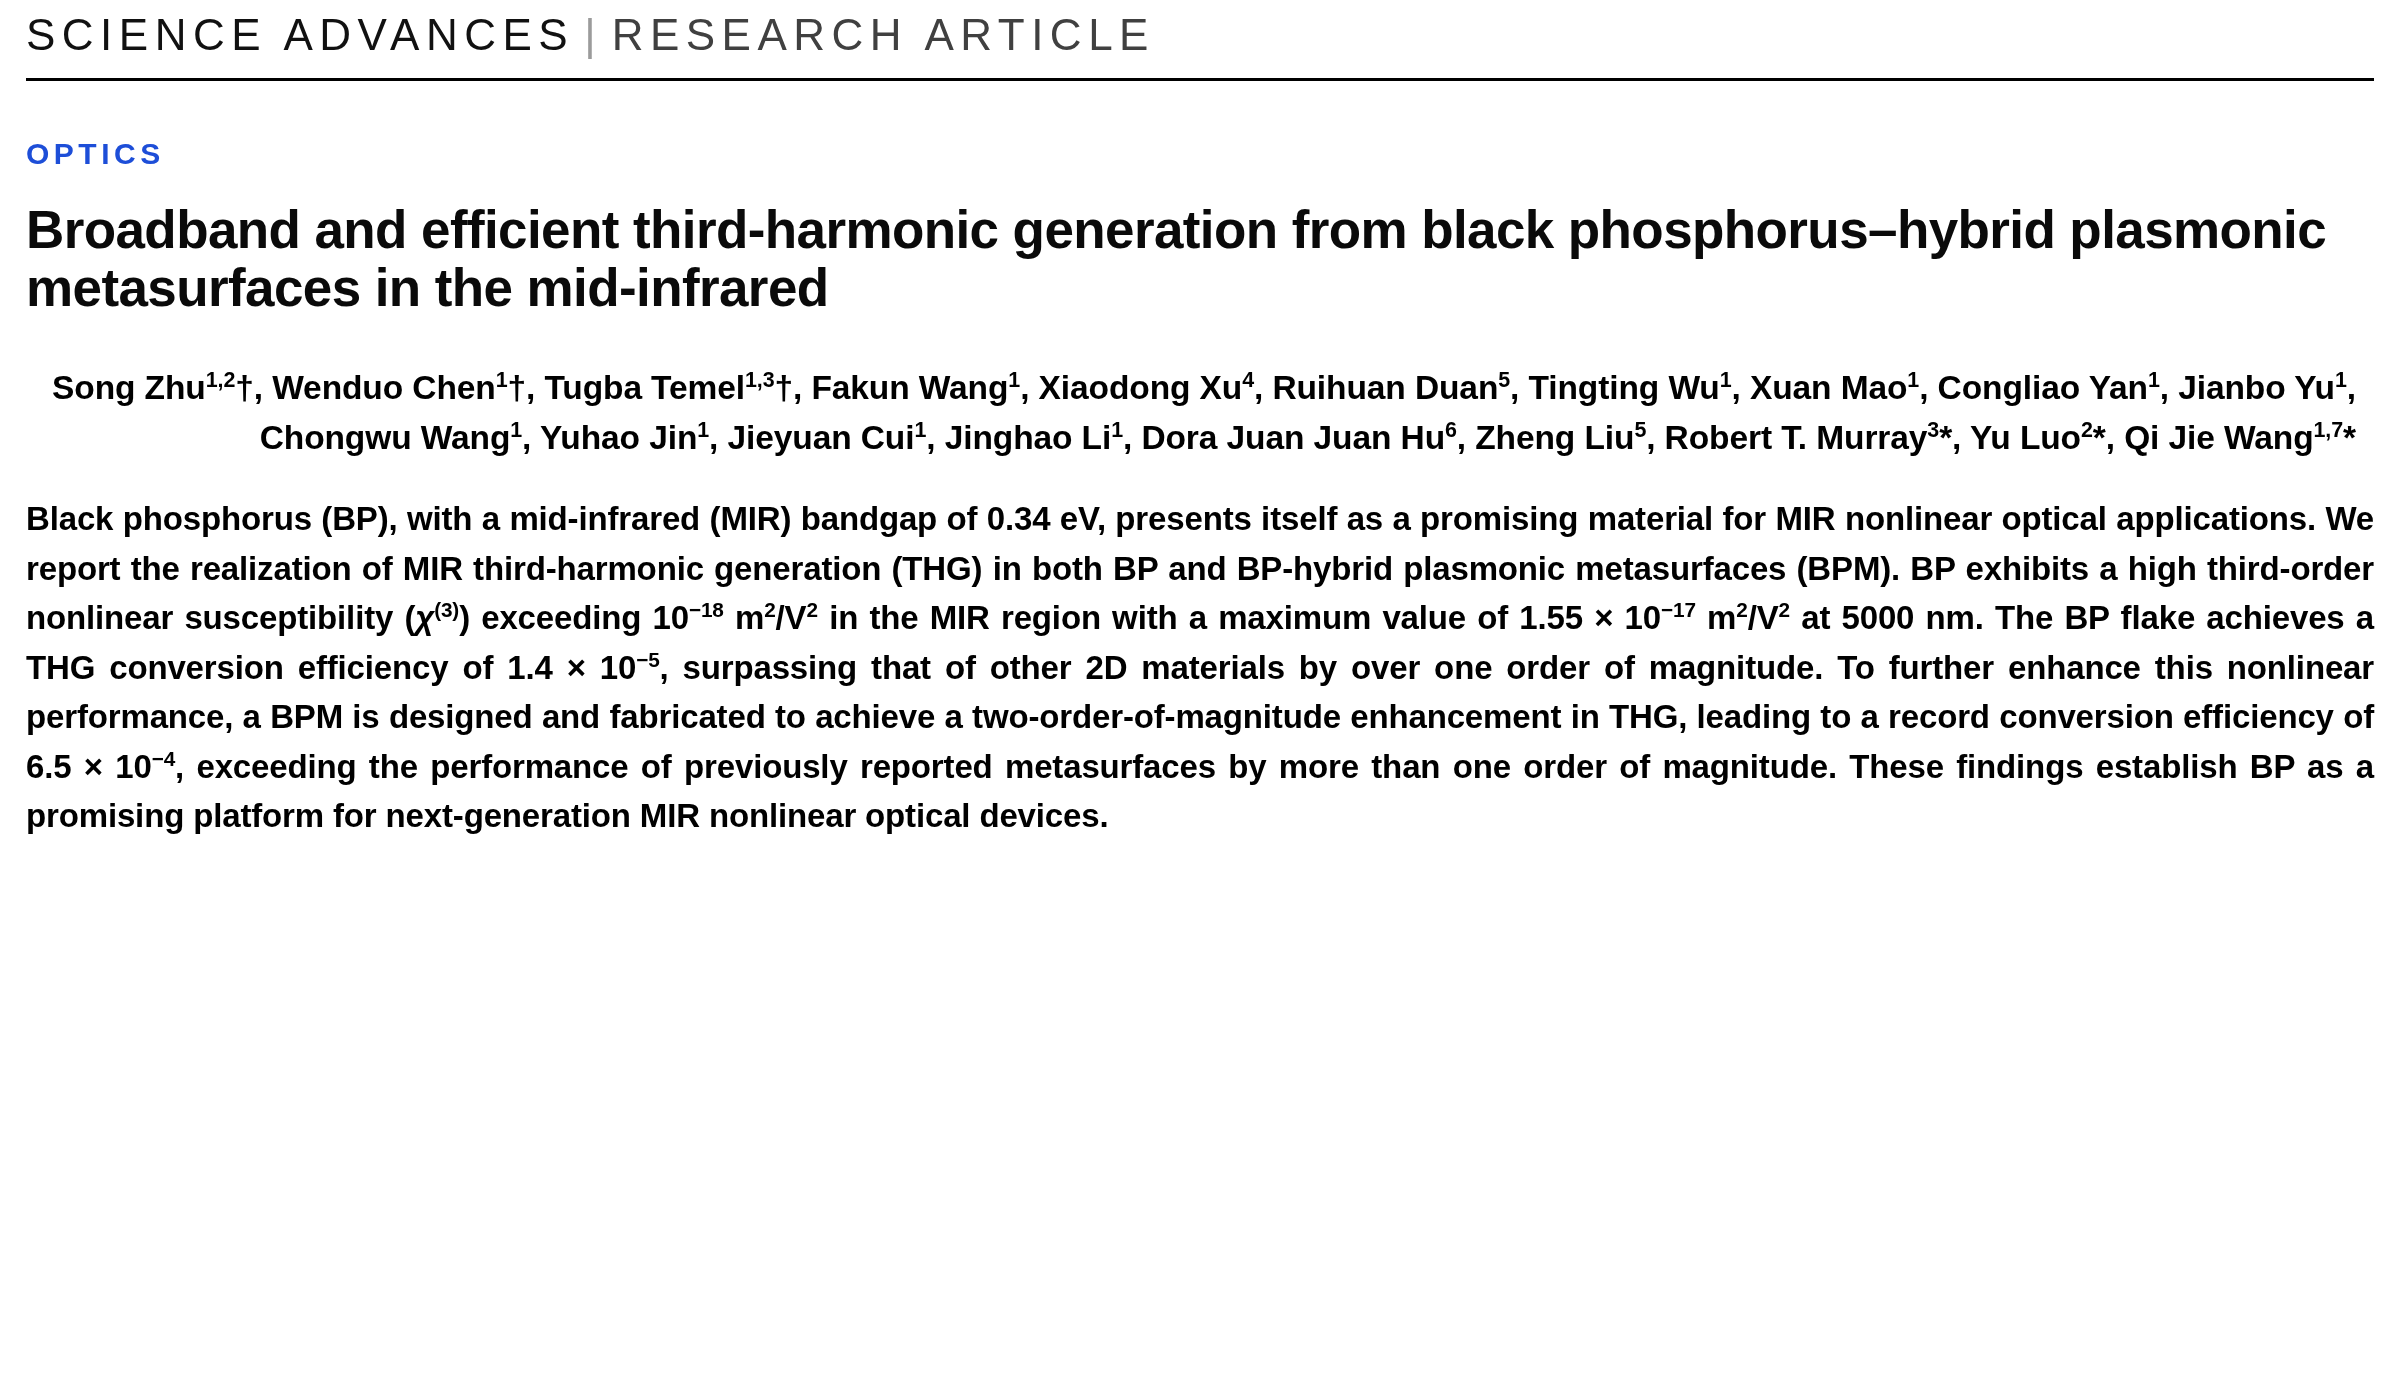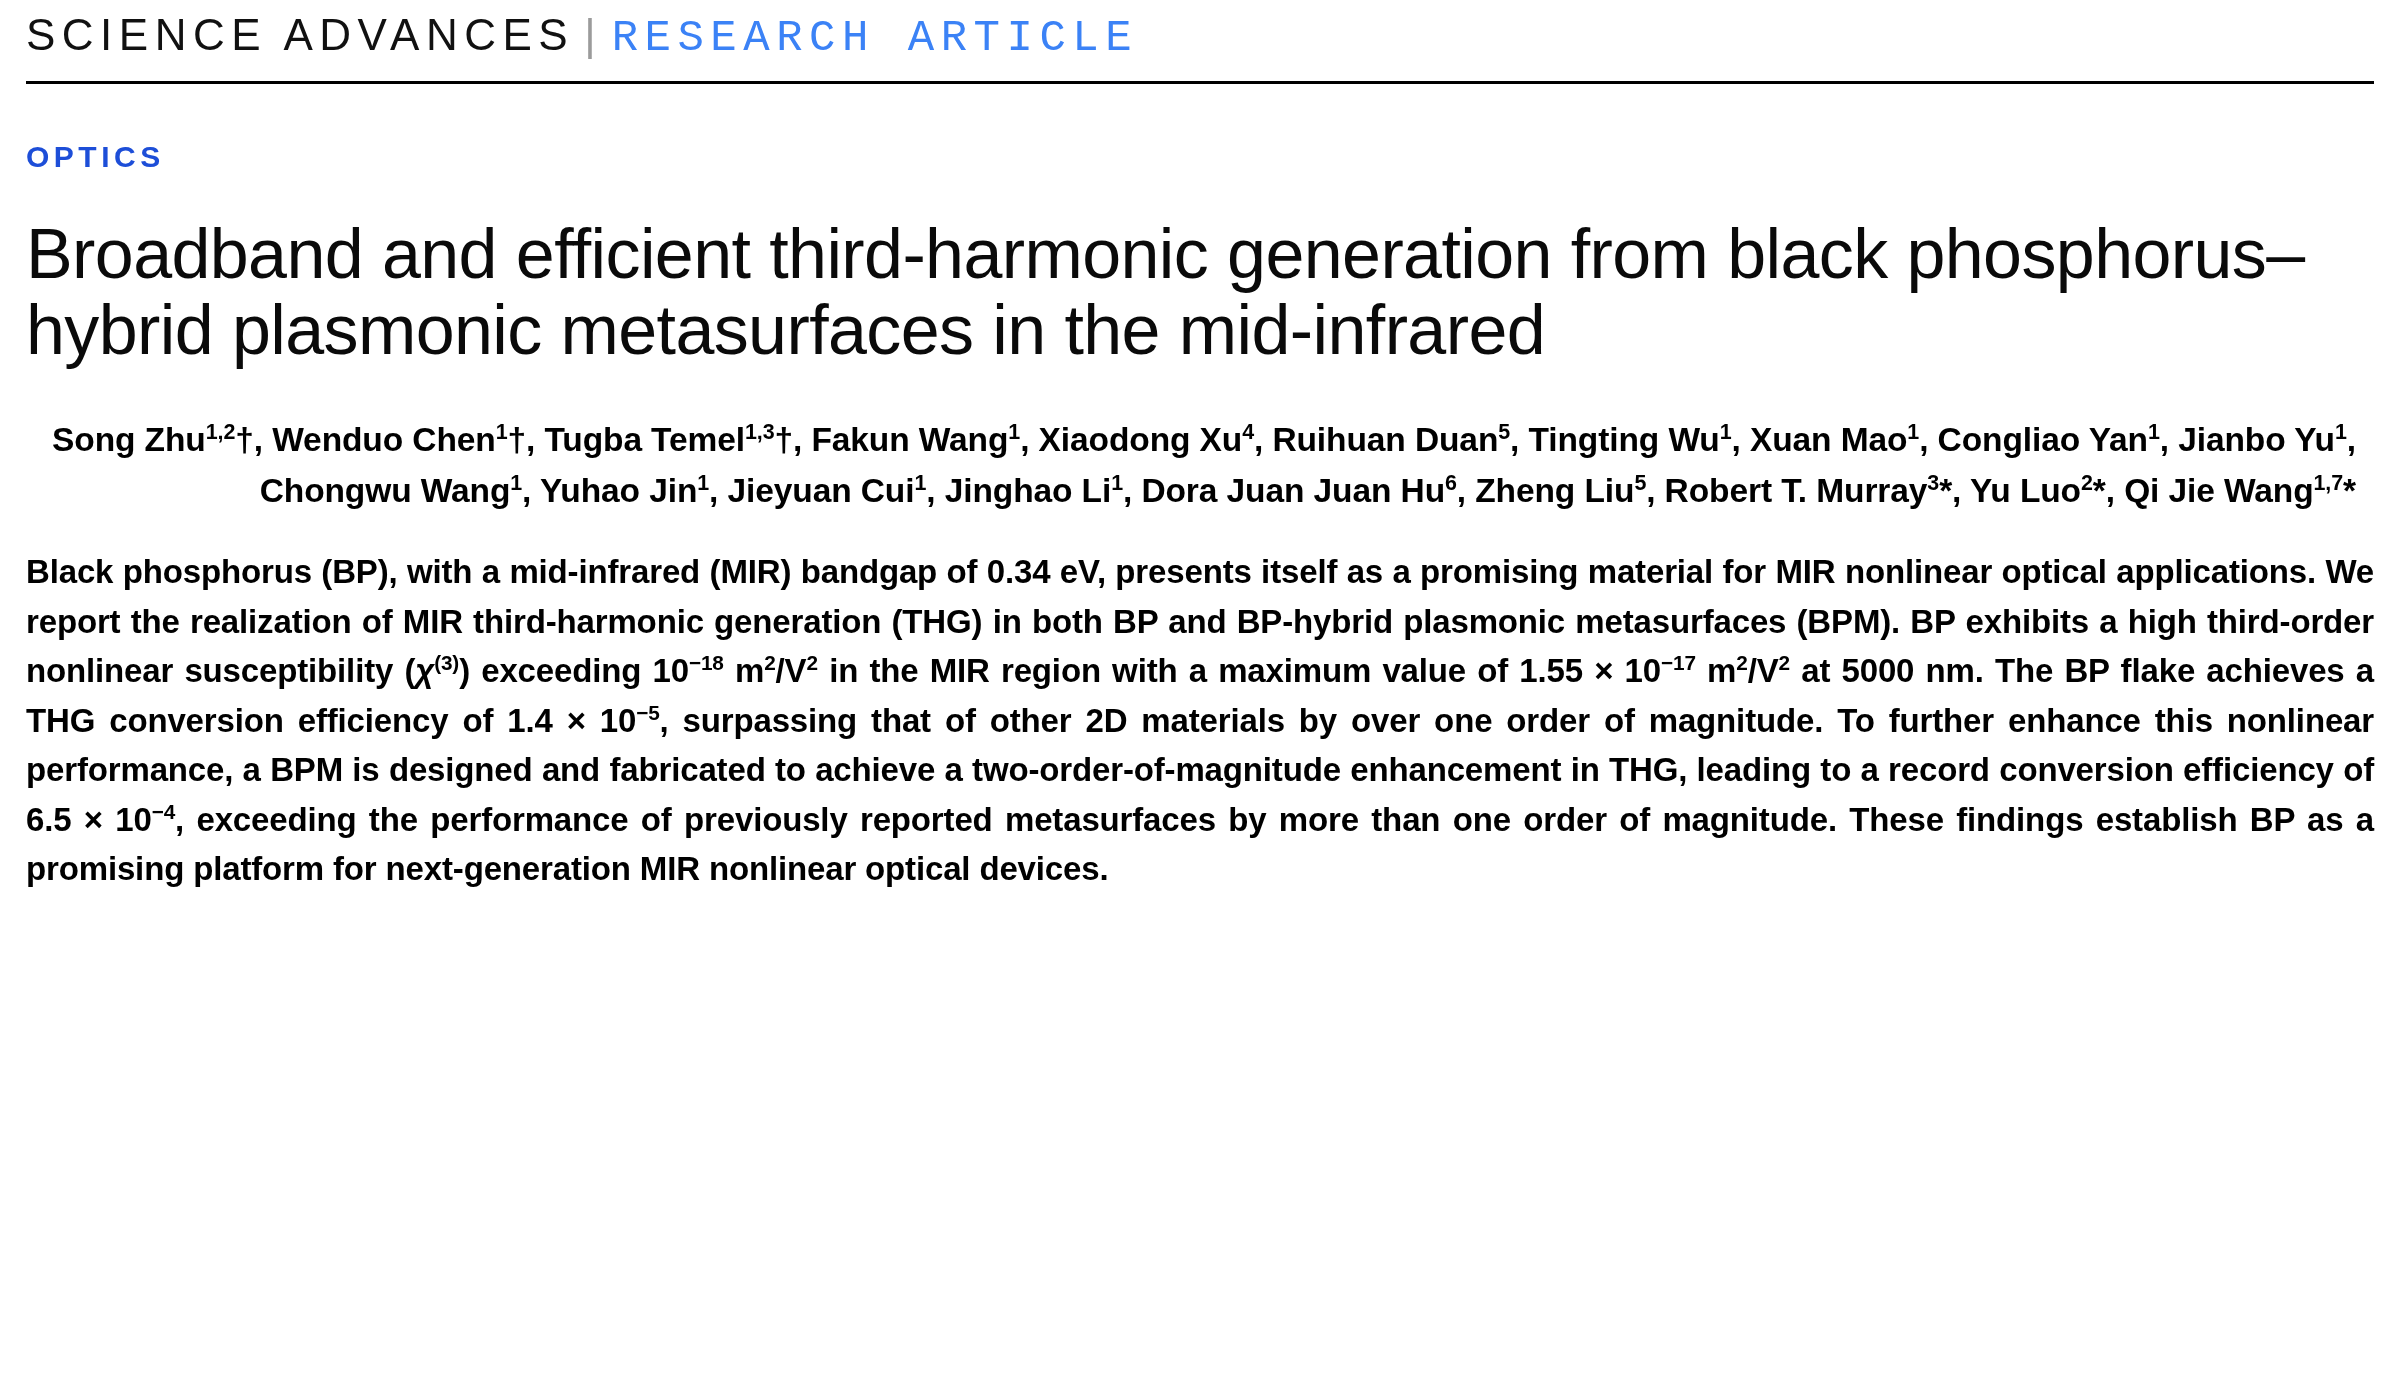--- a/index.html
+++ b/index.html
@@ -35,44 +35,43 @@
   .runhead .journal {
     color: #111111;
   }
   .runhead .bar {
     color: #9b9b9b;
     margin: 0 16px 0 10px;
     font-weight: 300;
     letter-spacing: 0;
   }
   .runhead .arttype {
-    color: #3b82f6;
-    font-family: Liberation Mono, monospace;
+    color: #404040;
   }
   .rule {
     border-top: 3px solid #000000;
     width: 100%;
     margin: 0;
   }
 
   
   .section-label {
     margin-top: 56px;
     color: #1d4ed8;
     font-size: 30px;
     font-weight: 700;
     letter-spacing: 4.5px;
   }
 
   
   .title {
-    margin-top: 42px;
-    font-size: 70px;
+    margin-top: 30px;
+    font-size: 53px;
     line-height: 1.09;
-    font-weight: 400;
+    font-weight: 700;
     letter-spacing: -0.6px;
     color: #0a0a0a;
     max-width: 2340px;
   }
 
   
   .authors {
     margin-top: 46px;
     font-size: 33.5px;
     line-height: 1.52;

